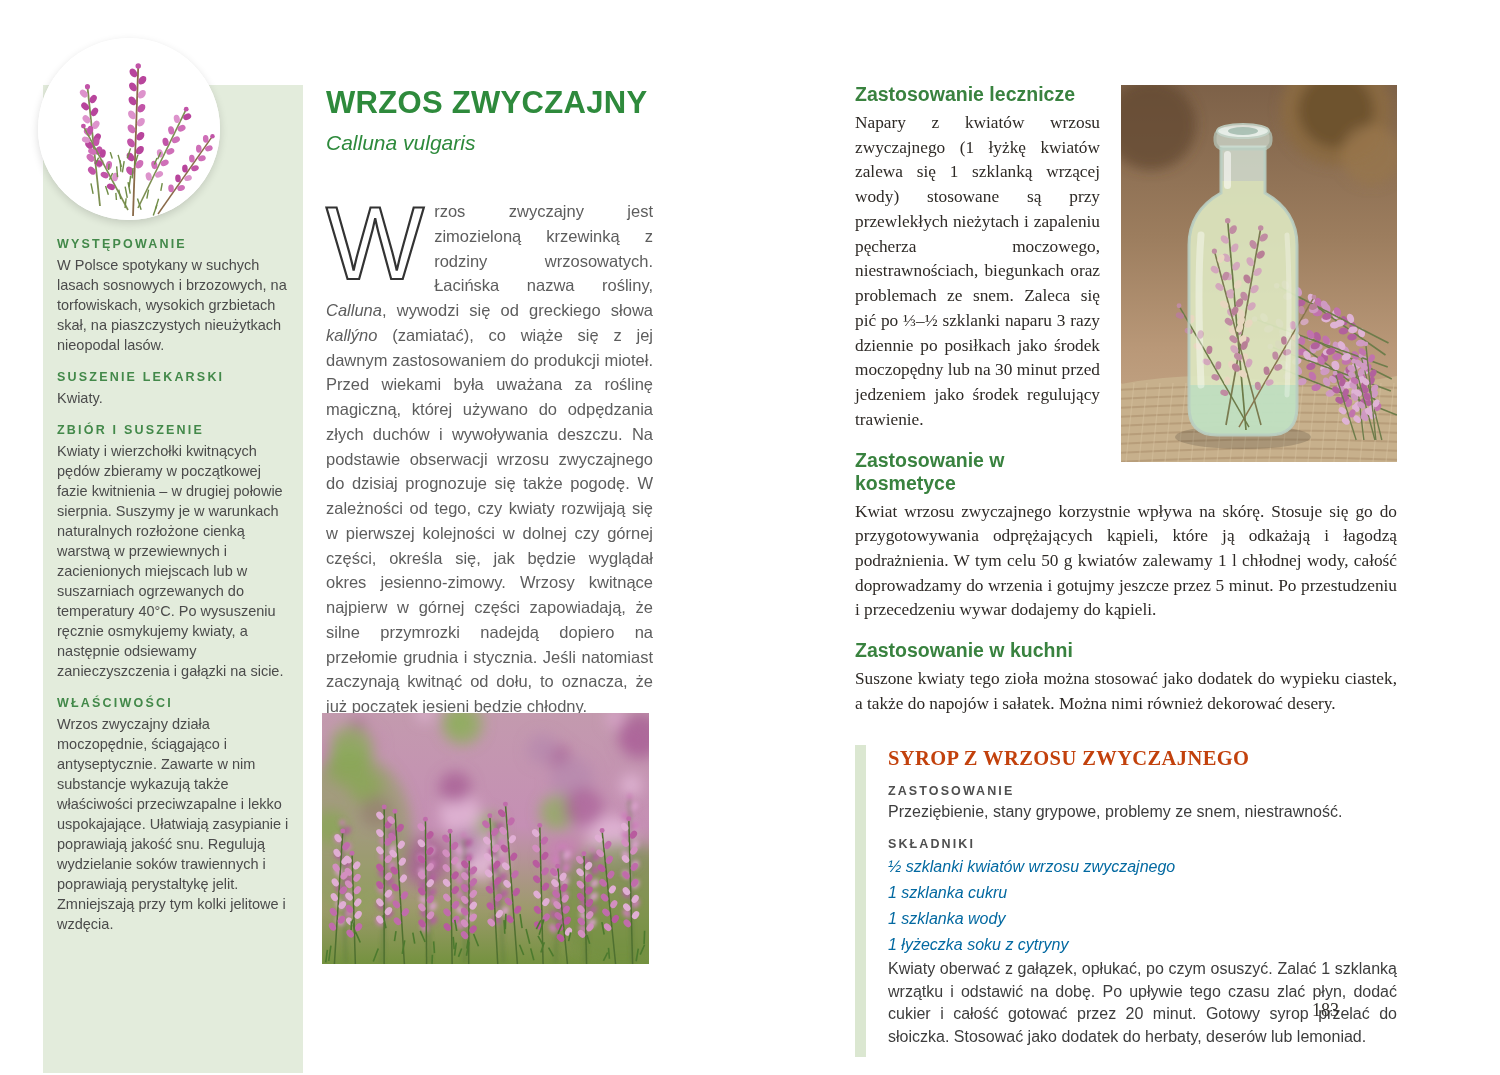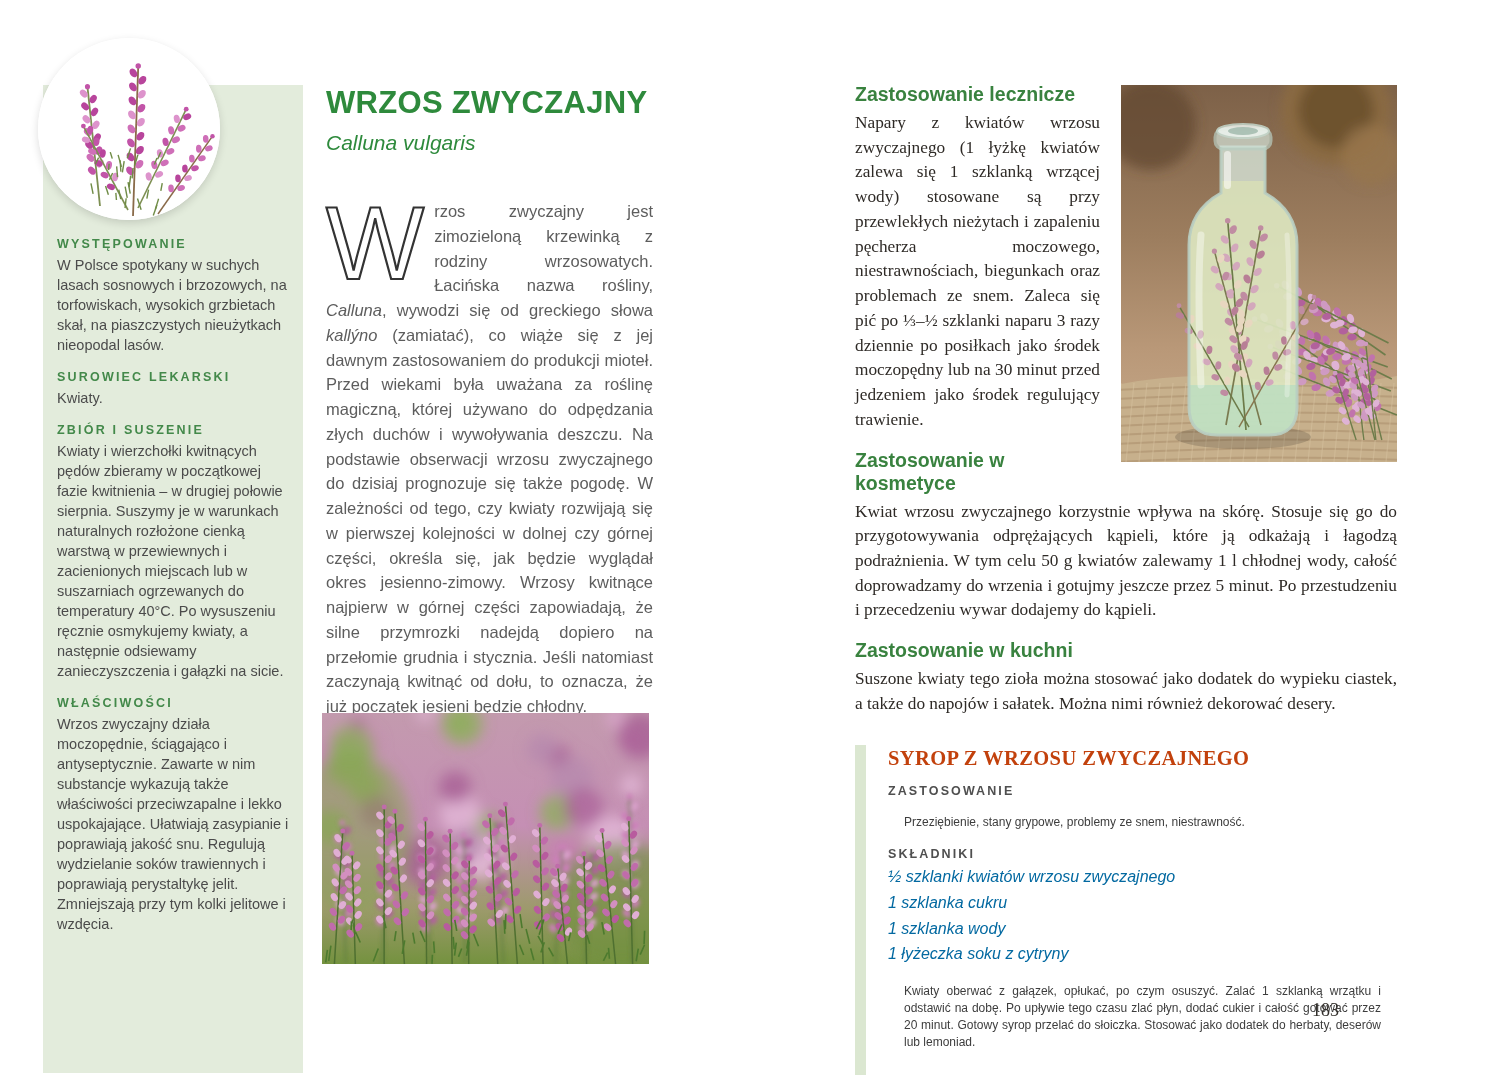--- a/index.html
+++ b/index.html
@@ -28,21 +28,21 @@
   .r-heading{font-size:19.5px;font-weight:bold;color:#39823f;margin:16px 0 5px 0;
         font-family:"Liberation Sans","DejaVu Sans",sans-serif;}
   .r-heading.first{margin-top:0;}
   .r-text{font-family:"Liberation Serif","DejaVu Serif",serif;font-size:17.3px;line-height:1.43;
         color:#2e2a26;text-align:justify;margin:0 0 6px 0;hyphens:auto;-webkit-hyphens:auto;}
   
   .recipe{margin-top:28px;border-left:11px solid #dbe7d1;padding:2px 0 8px 22px;}
   .recipe-title{font-family:"Liberation Serif","DejaVu Serif",serif;font-weight:bold;font-size:20.5px;
         color:#c2410c;letter-spacing:.4px;margin:0 0 2px 0;}
   .recipe-label{font-size:12.5px;font-weight:bold;letter-spacing:2.1px;color:#4f4f4f;margin:14px 0 3px 0;}
-  .recipe-text{font-size:12px;line-height:1.42;color:#3d3d3d;margin:16px;text-align:justify;}
+  .recipe-text{font-size:16px;line-height:1.42;color:#3d3d3d;margin:0;text-align:justify;}
   .recipe-ingredients{margin:0;}
   .recipe-ingredients div{font-size:16px;line-height:1.62;color:#0369a1;font-style:italic;}
   .page-number{position:absolute;left:1312px;top:1000px;font-family:"Liberation Serif","DejaVu Serif",serif;
         font-size:18px;color:#33302c;}
   i{font-style:italic;}
   svg{display:block;}
 </style>
 </head>
 <body>
 
@@ -152,21 +152,21 @@
         <line x1="78.45158350349011" y1="162.06155290271226" x2="77.83360224628522" y2="154.869795284639" stroke="#6f8c46" stroke-width="1.4"></line>
       </svg>
   </div>
 
   <div class="sidebar-content">
     <div class="side-section">
       <p class="side-heading">WYSTĘPOWANIE</p>
       <p class="side-text">W Polsce spotykany w suchych lasach sosnowych i brzozowych, na torfowiskach, wysokich grzbietach skał, na piaszczystych nieużytkach nieopodal lasów.</p>
     </div>
     <div class="side-section">
-      <p class="side-heading">SUROWIEC LEKARSKI</p>
+      <p class="side-heading">SUSZENIE LEKARSKI</p>
       <p class="side-text">Kwiaty.</p>
     </div>
     <div class="side-section">
       <p class="side-heading">ZBIÓR I SUSZENIE</p>
       <p class="side-text">Kwiaty i wierzchołki kwitnących pędów zbieramy w początkowej fazie kwitnienia – w drugiej połowie sierpnia. Suszymy je w warunkach naturalnych rozłożone cienką warstwą w przewiewnych i zacienionych miejscach lub w suszarniach ogrzewanych do temperatury 40°C. Po wysuszeniu ręcznie osmykujemy kwiaty, a następnie odsiewamy zanieczyszczenia i gałązki na sicie.</p>
     </div>
     <div class="side-section">
       <p class="side-heading">WŁAŚCIWOŚCI</p>
       <p class="side-text">Wrzos zwyczajny działa moczopędnie, ściągająco i antyseptycznie. Zawarte w nim substancje wykazują także właściwości przeciwzapalne i lekko uspokajające. Ułatwiają zasypianie i poprawiają jakość snu. Regulują wydzielanie soków trawiennych i poprawiają perystaltykę jelit. Zmniejszają przy tym kolki jelitowe i wzdęcia.</p>
     </div>

